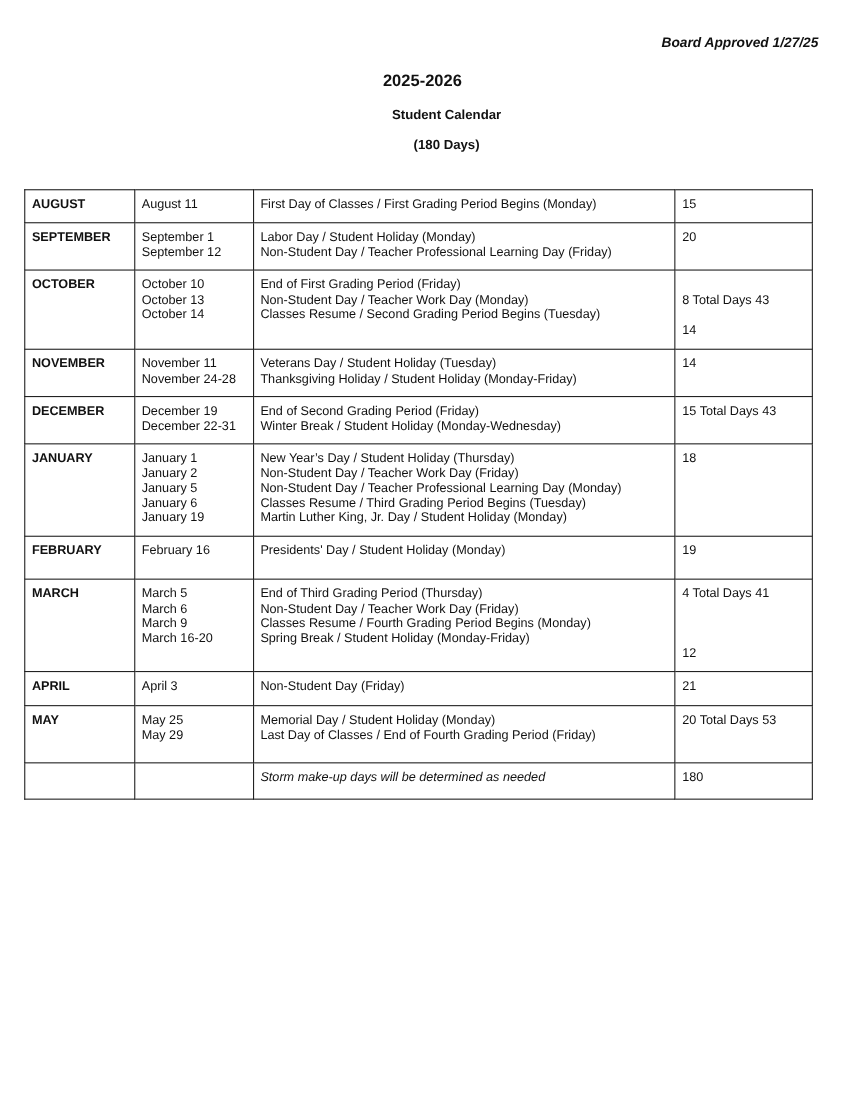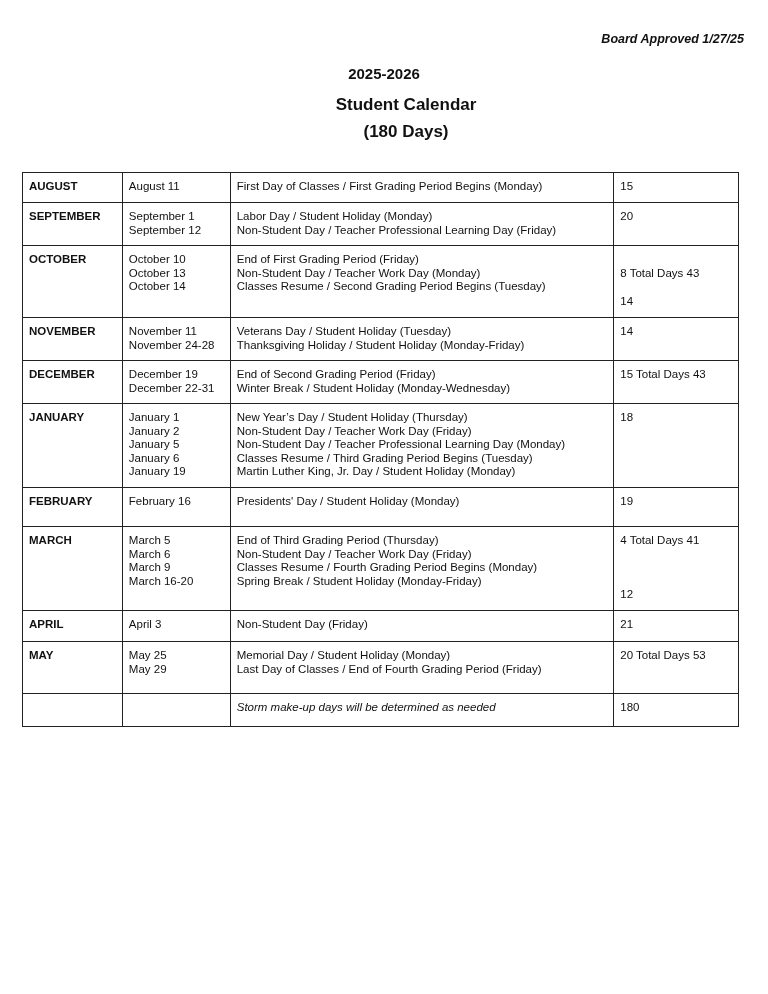--- a/index.html
+++ b/index.html
@@ -7,21 +7,21 @@
     width: 768px; height: 994px; background: #ffffff; color: #111111;
     font-family: "Liberation Sans", sans-serif; position: relative; overflow: hidden;
   }
   .approved {
     position: absolute; top: 32px; right: 24px;
     font-size: 12.5px; font-weight: bold; font-style: italic;
   }
   .title-block { position: absolute; top: 62px; left: 0; width: 768px; text-align: center; font-weight: bold; }
   .title-line { font-size: 15px; line-height: 23px; }
   .title-line.gap { margin-top: 6px; }
-  .title-line.sub { font-size: 17px; line-height: 27px; padding-left: 44px; }
+  .title-line.sub { font-size: 12px; line-height: 27px; padding-left: 44px; }
   table.cal {
     position: absolute; top: 172px; left: 22px; width: 717px;
     border-collapse: collapse; font-size: 11.5px; line-height: 13.6px;
   }
   table.cal td {
     border: 1.5px solid #222222; vertical-align: top; padding: 7px 6px 6px 6px;
   }
   col.c1 { width: 100px; } col.c2 { width: 108px; } col.c3 { width: 384px; } col.c4 { width: 125px; }
   .bold { font-weight: bold; }
   .ital { font-style: italic; }

